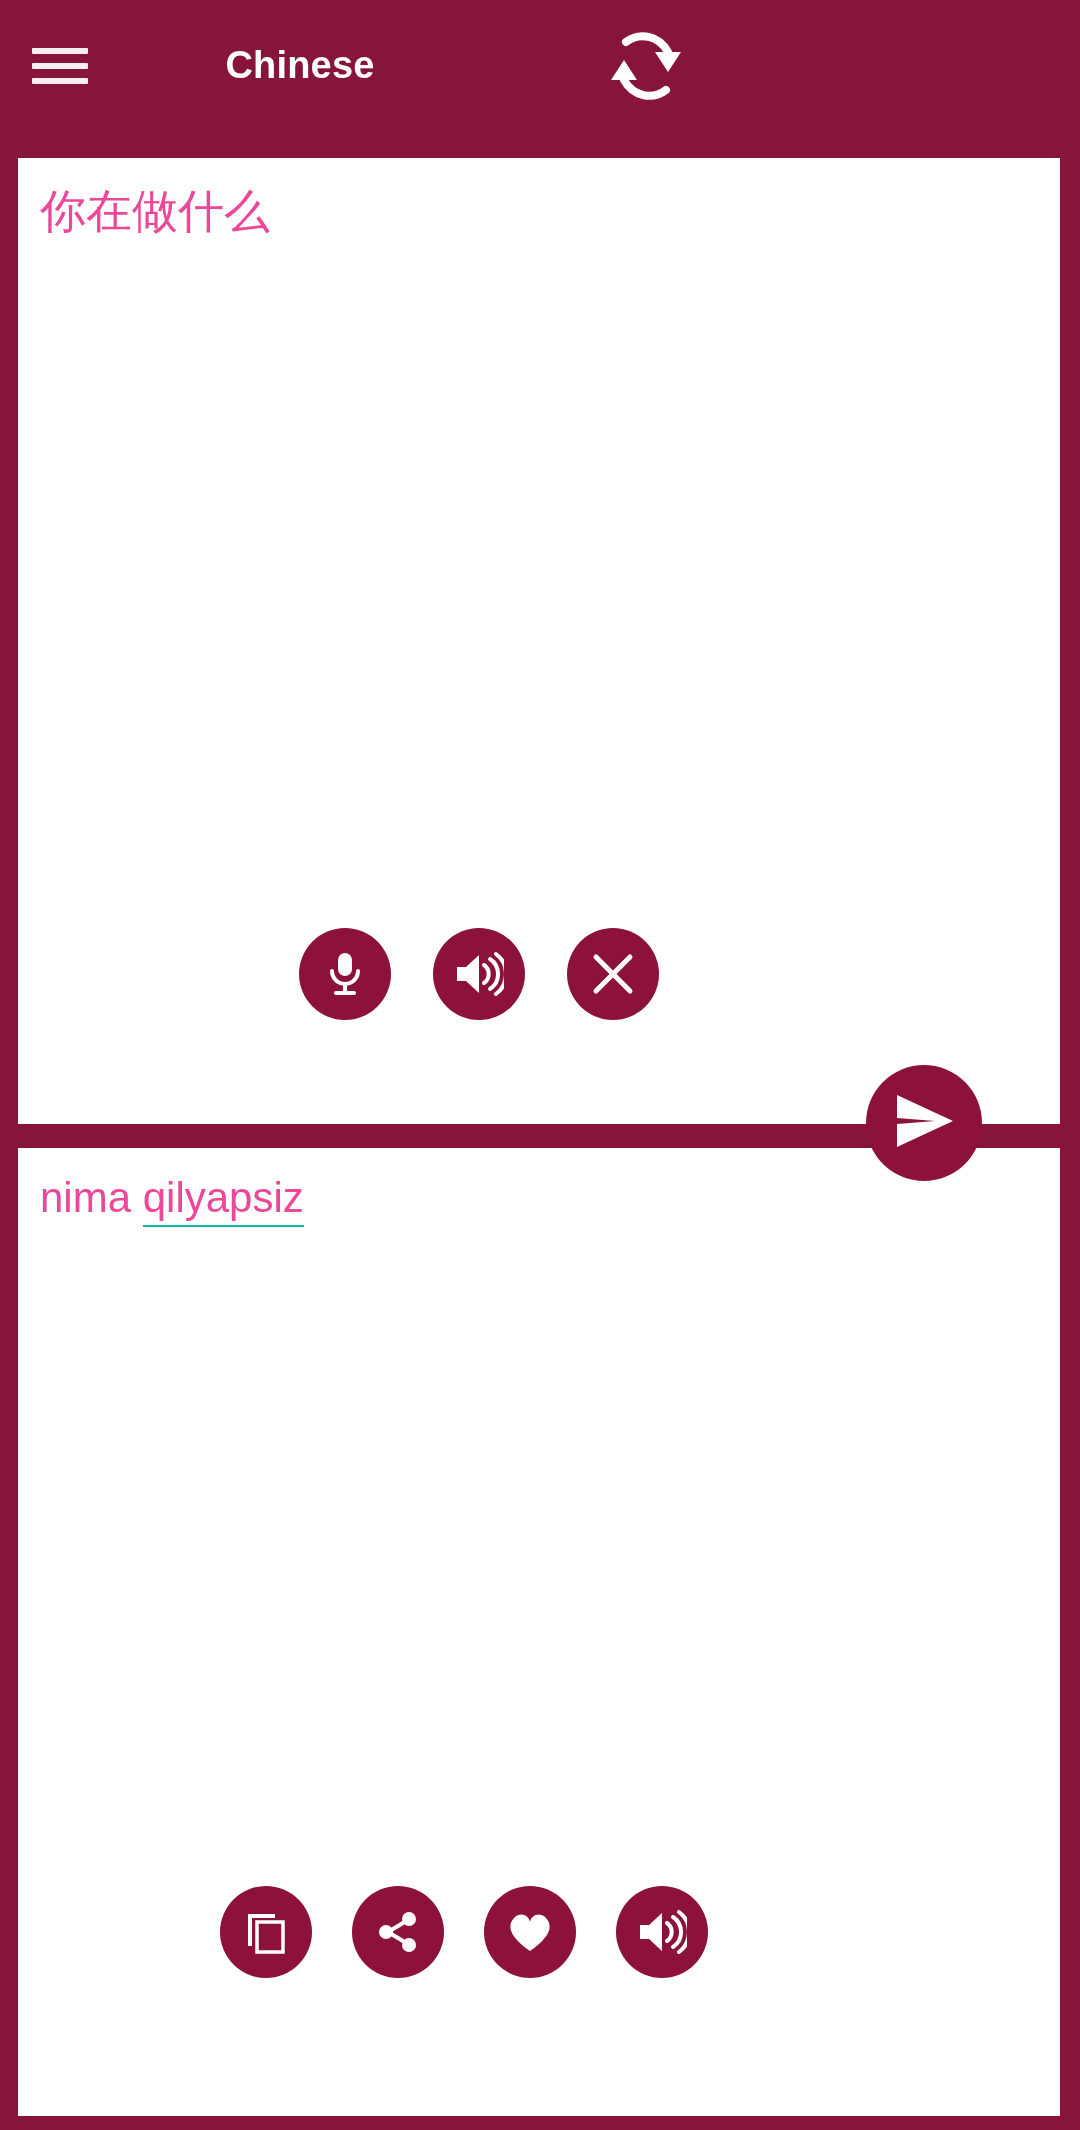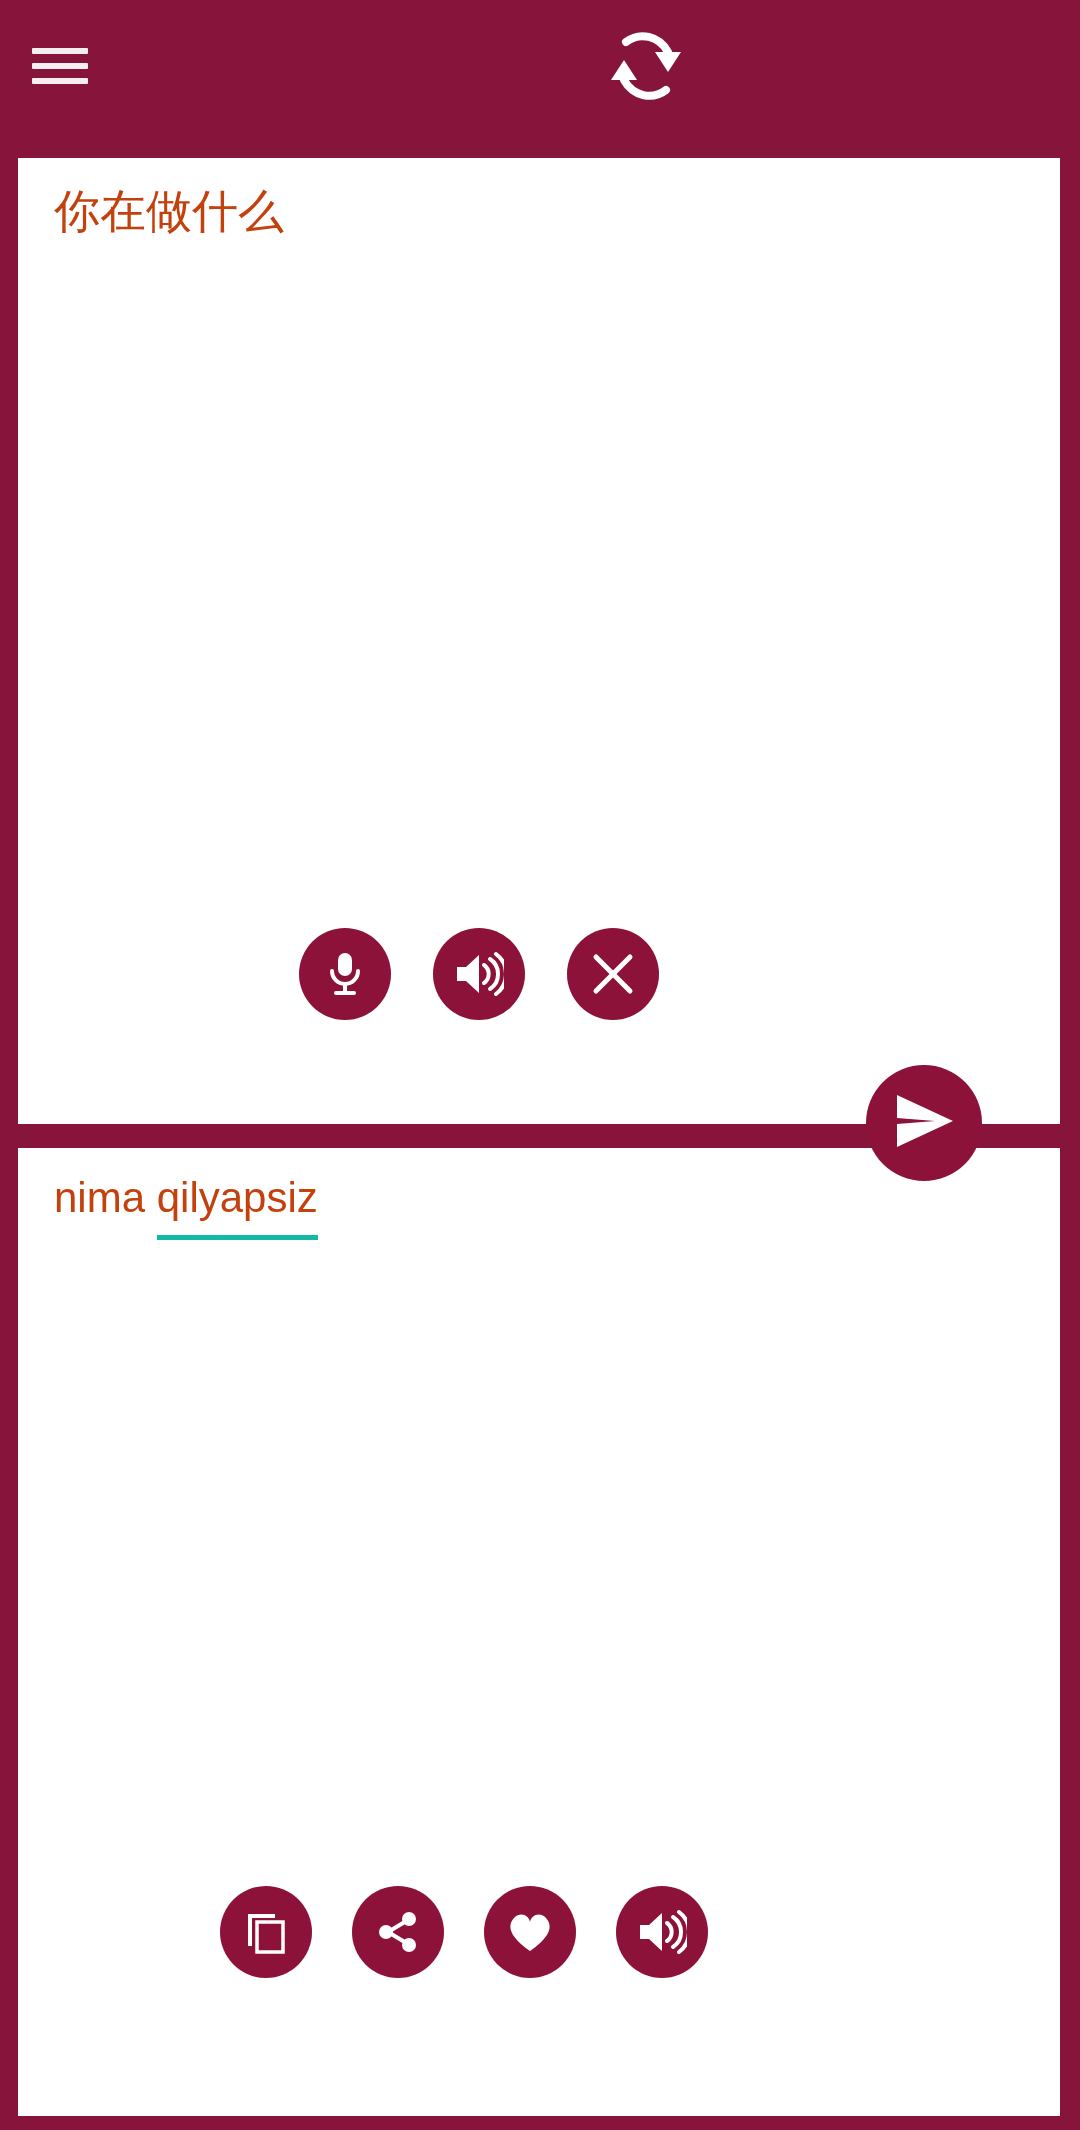--- a/index.html
+++ b/index.html
@@ -84,33 +84,33 @@
     position: absolute;
     left: 18px;
     width: 1042px;
     background: #ffffff;
   }
   .panel-source { top: 158px;  height: 966px; }
   .panel-target { top: 1148px; height: 968px; }
 
   .text-area {
     position: absolute;
-    left: 36px;
+    left: 22px;
     right: 22px;
     top: 22px;
     font-size: 42px;
     line-height: 1.35;
-    color: #c2410c;
+    color: #ec4899;
     word-wrap: break-word;
   }
   .text-cjk { font-family: "DejaVu Sans", sans-serif; font-size: 46px; }
 
   .misspelled {
-    border-bottom: 5px solid #14b8a6;
-    padding-bottom: 14px;
+    border-bottom: 2px solid #14b8a6;
+    padding-bottom: 4px;
   }
 
   
   .btn-row {
     position: absolute;
     display: flex;
     align-items: center;
   }
   .btn-row-source {
     left: 0; right: 0;
@@ -171,20 +171,21 @@
 <div id="app">
 
   <div class="appbar">
 
     <div class="hamburger">
       <span></span>
       <span></span>
       <span></span>
     </div>
 
+    <div class="lang-btn lang-source">Chinese</div>
 
     <div class="swap-btn">
       <svg width="88" height="88" viewBox="0 0 88 88" aria-hidden="true">
 
         <path d="M 24 20 A 30 34 0 0 1 66 30" fill="none" stroke="#ffffff" stroke-width="8" stroke-linecap="round"></path>
         <polygon points="53,30 79,30 66,50" fill="#ffffff"></polygon>
 
         <path d="M 64 68 A 30 34 0 0 1 22 58" fill="none" stroke="#ffffff" stroke-width="8" stroke-linecap="round"></path>
         <polygon points="35,58 9,58 22,38" fill="#ffffff"></polygon>
       </svg>

